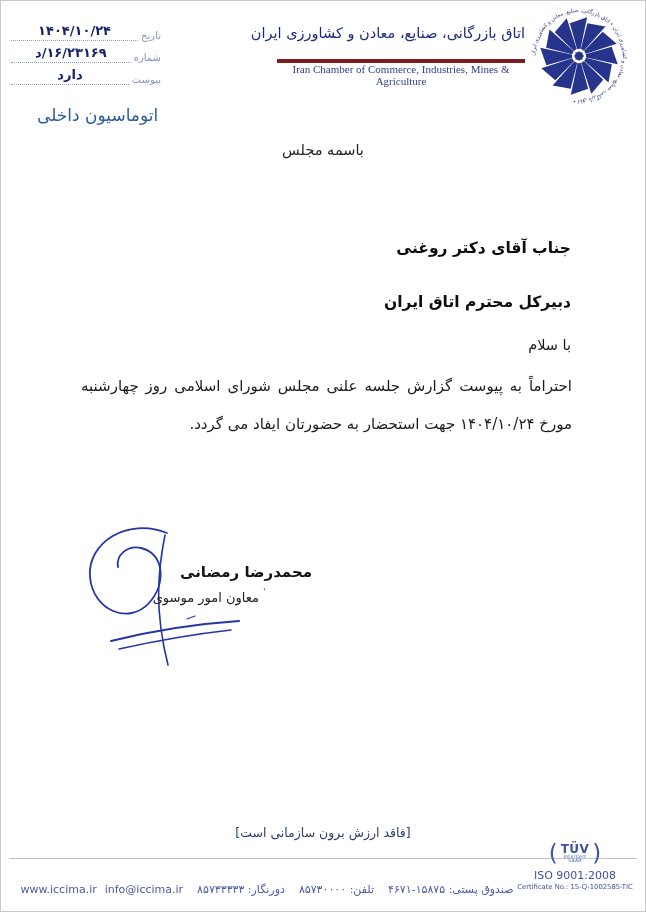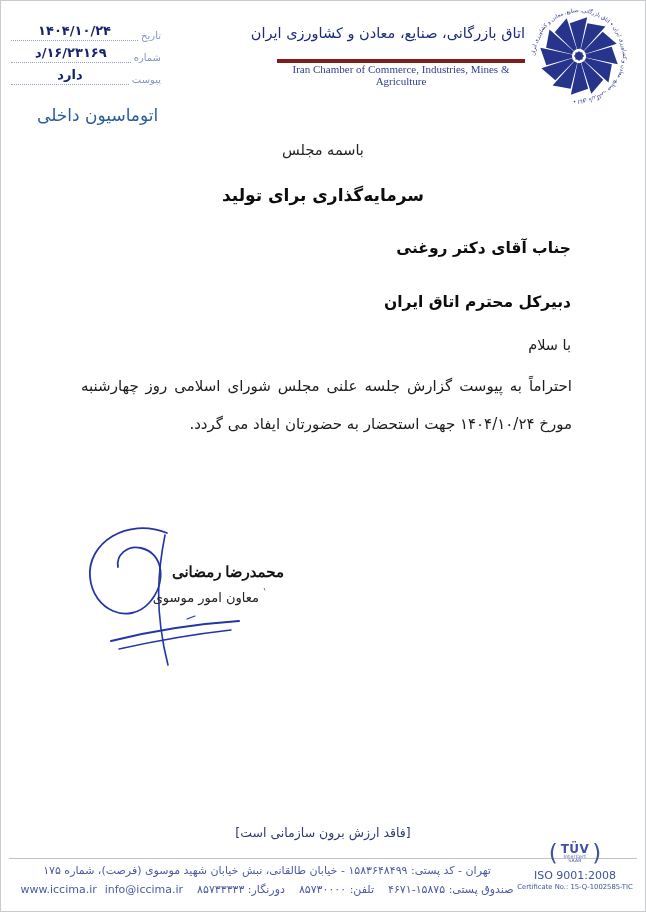--- a/index.html
+++ b/index.html
@@ -32,22 +32,22 @@
   .subject { position:absolute; top:184px; left:0; width:100%; text-align:center;
              font-size:17px; font-weight:bold; direction:rtl; color:#0d0d0d; }
   .recipient-name  { position:absolute; top:238px; right:74px; font-size:15.5px; font-weight:bold; direction:rtl; color:#0d0d0d; }
   .recipient-title { position:absolute; top:292px; right:74px; font-size:15.5px; font-weight:bold; direction:rtl; color:#0d0d0d; }
   .salutation { position:absolute; top:336px; right:74px; font-size:14.5px; direction:rtl; }
   .para { position:absolute; top:366px; right:73px; left:80px; direction:rtl;
           text-align:justify; font-size:15px; line-height:38px; color:#1c1c1c; }
 
   
   .sig-svg  { position:absolute; top:514px; left:66px; width:214px; height:164px; }
-  .sig-name { position:absolute; top:562px; left:138px; width:145px; 
-              direction:rtl; font-weight:bold; font-size:15px; color:#141414;font-family:Liberation Serif, serif; }
+  .sig-name { position:absolute; top:562px; left:166px; width:145px; 
+              direction:rtl; font-weight:bold; font-size:15px; color:#141414; }
   .sig-title{ position:absolute; top:589px; left:118px; width:140px; text-align:right;
               direction:rtl; font-size:13px; color:#222; }
   .sig-tick { position:absolute; top:586px; left:260px; font-size:11px; color:#444; transform:rotate(18deg); }
 
   
   .note { position:absolute; top:824px; left:0; width:100%; text-align:center;
           direction:rtl; font-size:12.5px; color:#2c3a70; }
   .sep  { position:absolute; top:857px; left:8px; right:8px; border-top:1px solid #bcc3d2; }
   .f1   { position:absolute; top:863px; left:15px; width:502px; text-align:center;
           direction:rtl; font-size:11px; color:#4a5aa5; }
@@ -113,21 +113,20 @@
       <circle cx="50" cy="50" r="7" fill="#ffffff"></circle>
       <rect x="46.5" y="46.5" width="7" height="7"></rect>
       <rect x="46.5" y="46.5" width="7" height="7" transform="rotate(45 50 50)"></rect>
     </g>
     <text font-size="5.2" fill="#27348b" letter-spacing="0.4">
       <textPath href="#ringPath">اتاق بازرگانی، صنایع، معادن و کشاورزی ایران • اتاق بازرگانی، صنایع، معادن و کشاورزی ایران •</textPath>
     </text>
   </svg>
 
   <div class="besmele">باسمه مجلس</div>
-  <div class="subject">سرمایه‌گذاری برای تولید</div>
   <div class="recipient-name">جناب آقای دکتر روغنی</div>
   <div class="recipient-title">دبیرکل محترم اتاق ایران</div>
   <div class="salutation">با سلام</div>
   <div class="para">احتراماً به پیوست گزارش جلسه علنی مجلس شورای اسلامی روز چهارشنبه مورخ ۱۴۰۴/۱۰/۲۴  جهت استحضار به حضورتان ایفاد می گردد.</div>
 
   <svg class="sig-svg" viewBox="0 0 214 164">
     <g fill="none" stroke="#2436a5" stroke-width="1.8" stroke-linecap="round">
       <path d="M 100 18 C 60 2, 20 28, 23 62 C 26 96, 62 110, 82 88 C 100 68, 97 38, 74 33 C 60 30, 49 40, 51 52"></path>
       <path d="M 98 20 C 91 55, 87 95, 101 150" stroke-width="1.6"></path>
       <path d="M 44 126 C 92 114, 142 108, 172 106" stroke-width="2"></path>
@@ -135,21 +134,20 @@
       <path d="M 120 104 L 128 101" stroke-width="1.2"></path>
     </g>
   </svg>
   <div class="sig-name">محمدرضا رمضانی</div>
   <div class="sig-title">معاون امور موسوی</div>
   <div class="sig-tick">`</div>
 
   <div class="note">[فاقد ارزش برون سازمانی است]</div>
   <div class="sep"></div>
 
-  <div class="f1">تهران - کد پستی: ۱۵۸۳۶۴۸۴۹۹ - خیابان طالقانی، نبش خیابان شهید موسوی (فرصت)، شماره ۱۷۵</div>
 
   <div class="f2">
     <span>صندوق پستی: ۱۵۸۷۵-۴۶۷۱</span>
     <span>تلفن: ۸۵۷۳۰۰۰۰</span>
     <span>دورنگار: ۸۵۷۳۳۳۳۳</span>
     <span class="ltr">
       <span>www.iccima.ir</span>
       <span>info@iccima.ir</span>
     </span>
   </div>

